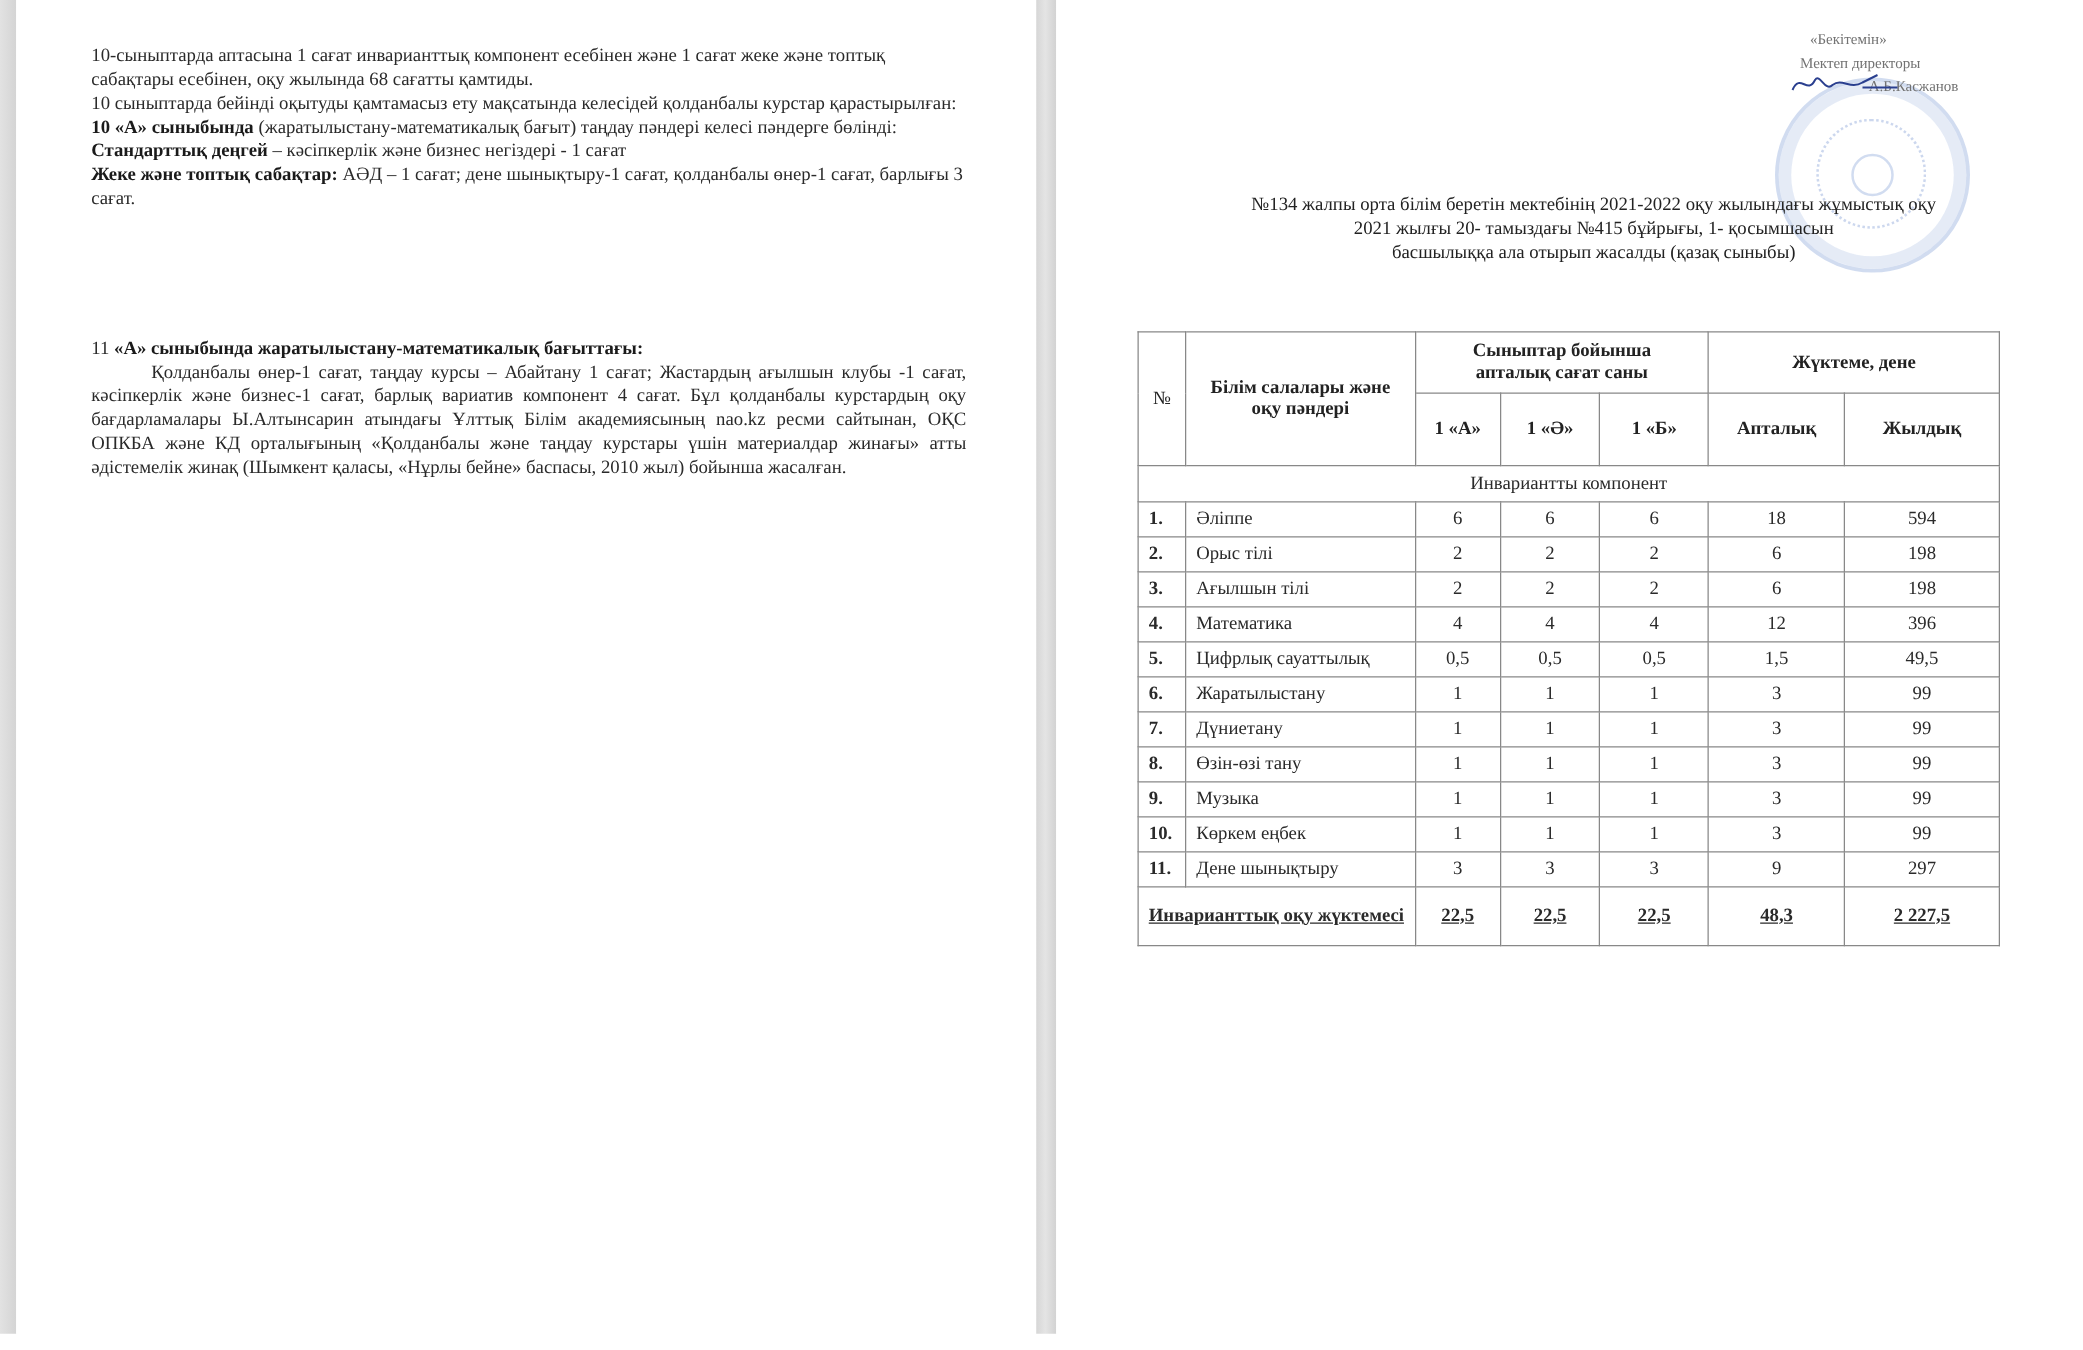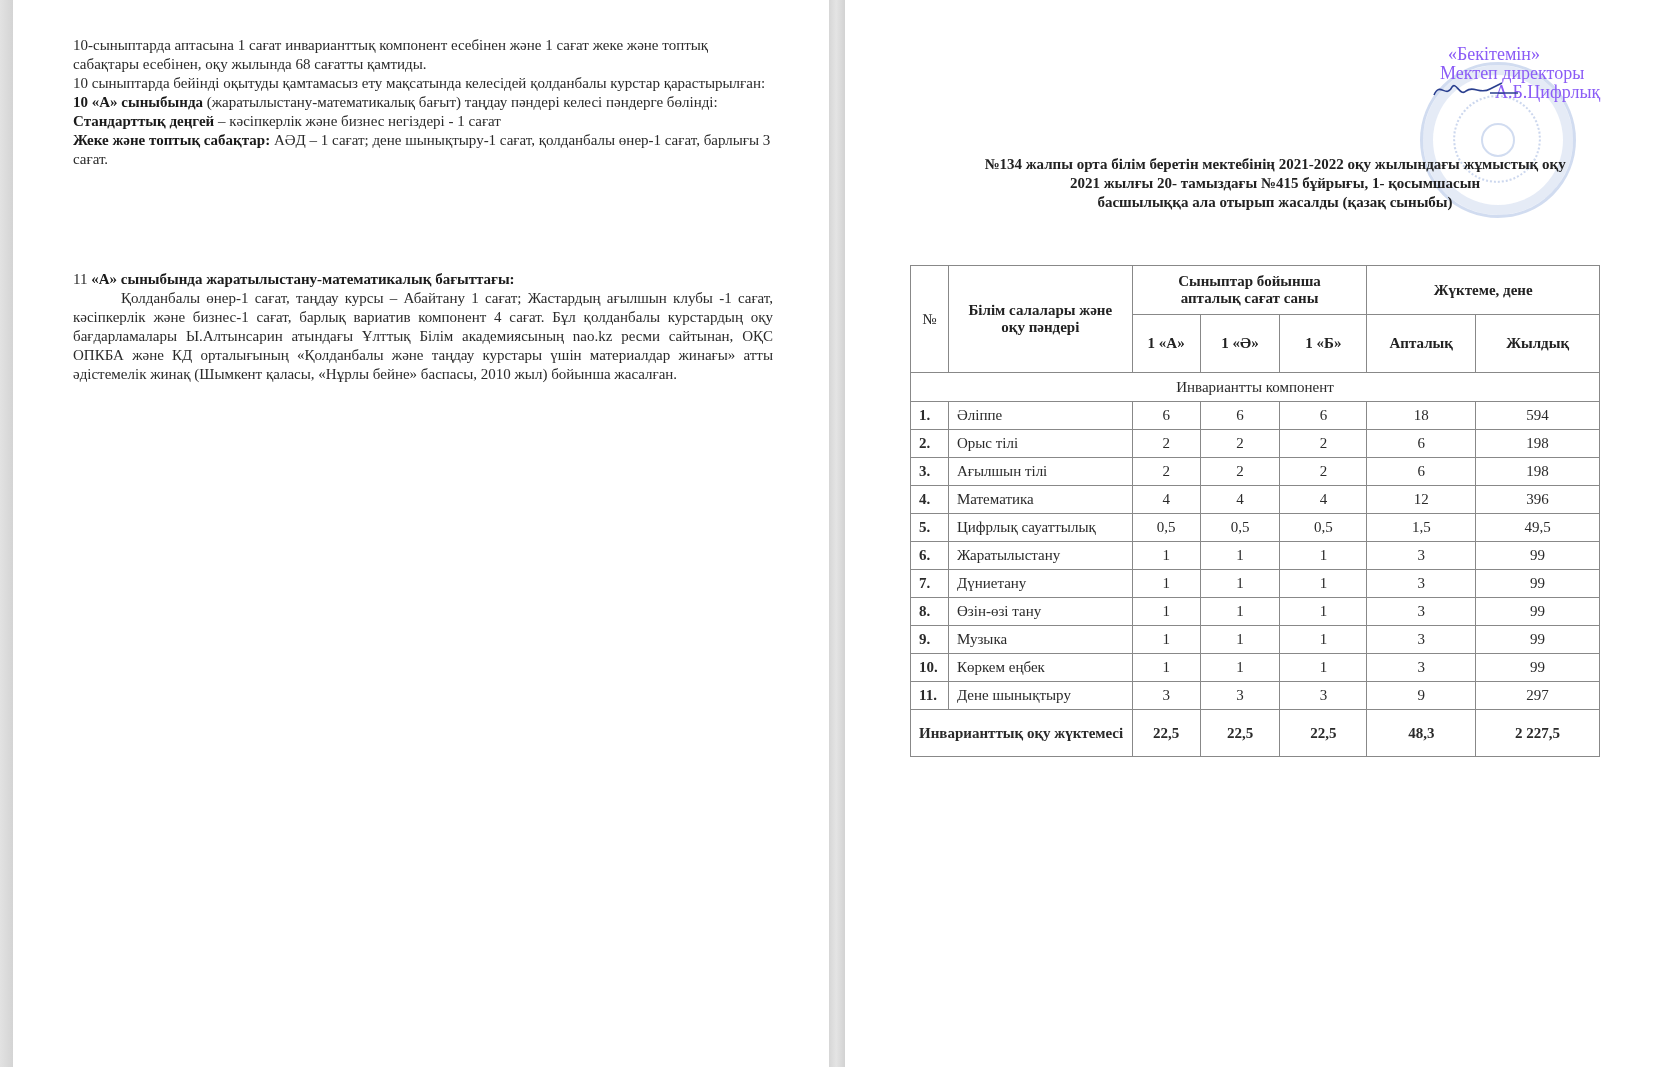--- a/index.html
+++ b/index.html
@@ -28,22 +28,22 @@
     font-size:15px; line-height:19px; color:#2a2a2a;
   }
   .left-text p { margin:0; }
   .b { font-weight:bold; color:#1a1a1a;text-align:right; }
   .indent { text-indent:48px; }
   .justify { text-align:justify; }
   .block2 { position:absolute; left:73px; top:270px; width:700px; font-size:15px; line-height:19px; color:#2a2a2a; }
   .block2 p { margin:0; }
 
   .approval {
-    position:absolute; left:1405px; top:45px; width:240px;
-    font-size:18px; line-height:19px; color:#8b5cf6;
+    position:absolute; left:1405px; top:22px; width:240px;
+    font-size:12px; line-height:19px; color:#737373;
   }
   .approval .a1 { padding-left:43px; }
   .approval .a2 { padding-left:35px; }
   .approval .a3 { padding-left:90px; position:relative; }
   .signature {
     position:absolute; left:25px; top:-4px; width:90px; height:22px;
   }
   .stamp {
     position:absolute; left:1420px; top:62px; width:150px; height:150px;
     border-radius:50%;
@@ -55,37 +55,37 @@
     position:absolute; left:30px; top:30px; width:84px; height:84px; border-radius:50%;
     border:2px dotted rgba(120,150,210,0.5);
   }
   .stamp-core {
     position:absolute; left:58px; top:58px; width:30px; height:30px; border-radius:50%;
     border:2px solid rgba(120,150,210,0.45);
   }
 
   .title {
     position:absolute; left:930px; top:155px; width:690px;
-    text-align:center; font-weight:bold; font-size:15px; line-height:19px; color:#222;
+    text-align:center; font-weight:normal; font-size:15px; line-height:19px; color:#222;
   }
   .title div { margin:0; }
 
   table.plan {
     position:absolute; left:910px; top:265px; width:690px;
     border-collapse:collapse; font-size:15px; color:#2a2a2a;
   }
   table.plan td, table.plan th {
     border:1px solid #888; padding:0; text-align:center; vertical-align:middle;
   }
   table.plan th { font-weight:bold; color:#222; }
   table.plan td.name { text-align:left; padding-left:8px; }
   table.plan td.num { font-weight:bold; text-align:left; padding-left:8px; }
   table.plan tr.section td { font-weight:normal; height:28px; }
   table.plan tr.row td { height:27px; }
-  table.plan tr.total td { font-weight:bold; height:46px; }
+  table.plan tr.total td { font-weight:bold; height:46px;text-decoration:underline; }
   table.plan tr.total td.tlabel { text-align:left; padding-left:8px; line-height:18px; }
 </style>
 </head>
 <body>
 
 <div class="gutter-left"></div>
 <div class="page page-left"></div>
 <div class="gutter-mid"></div>
 <div class="page page-right"></div>
 
@@ -106,21 +106,21 @@
   <div class="stamp-inner"></div>
   <div class="stamp-core"></div>
 </div>
 <div class="approval">
   <div class="a1">«Бекітемін»</div>
   <div class="a2">Мектеп директоры</div>
   <div class="a3">
     <svg class="signature" viewBox="0 0 90 22">
       <path d="M4 16 C10 2, 16 20, 22 8 C26 2, 30 18, 36 12 C44 6, 50 16, 60 10 L72 4 M60 14 L88 14" stroke="#2a3f8f" stroke-width="1.6" fill="none"></path>
     </svg>
-    <span>А.Б.Цифрлық</span>
+    <span>А.Б.Касжанов</span>
   </div>
 </div>
 
 <div class="title">
   <div>№134 жалпы орта білім беретін мектебінің 2021-2022 оқу жылындағы жұмыстық оқу</div>
   <div>2021 жылғы 20- тамыздағы №415 бұйрығы, 1- қосымшасын</div>
   <div>басшылыққа ала отырып жасалды (қазақ сыныбы)</div>
 </div>
 
 <table class="plan">

